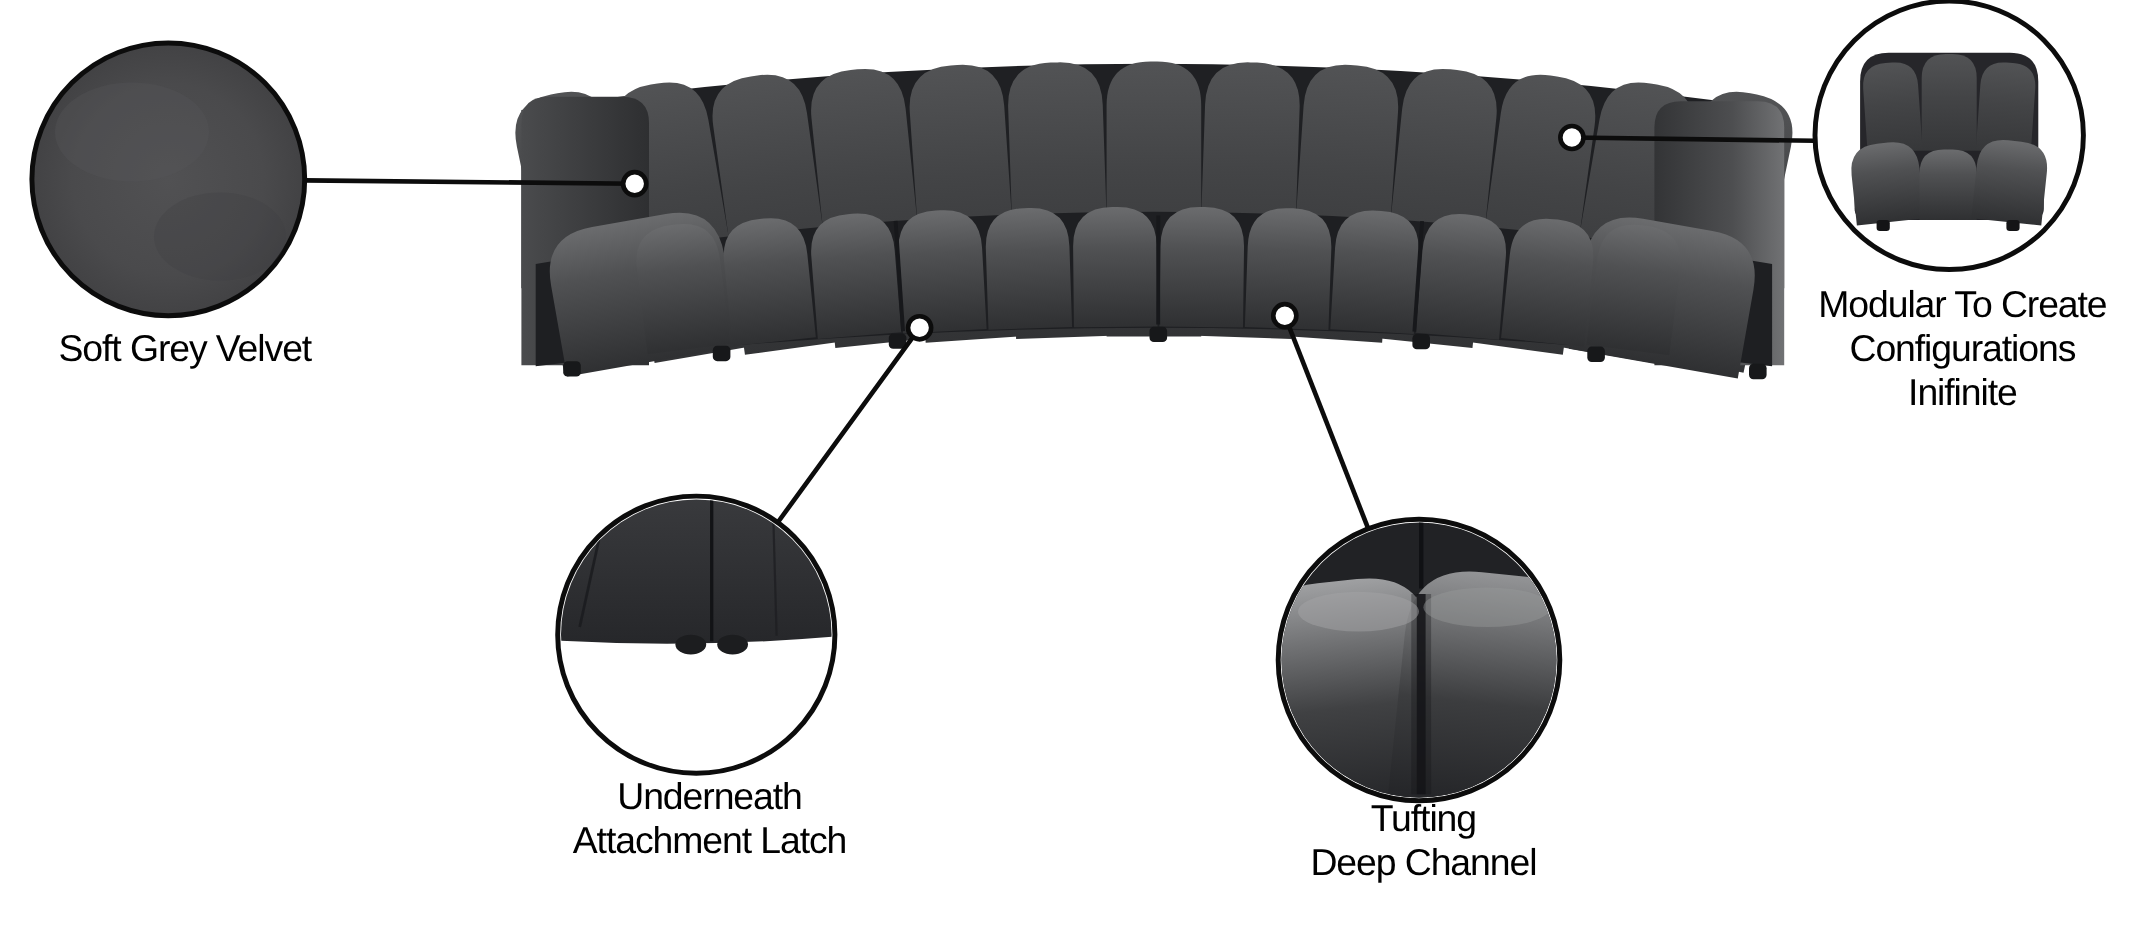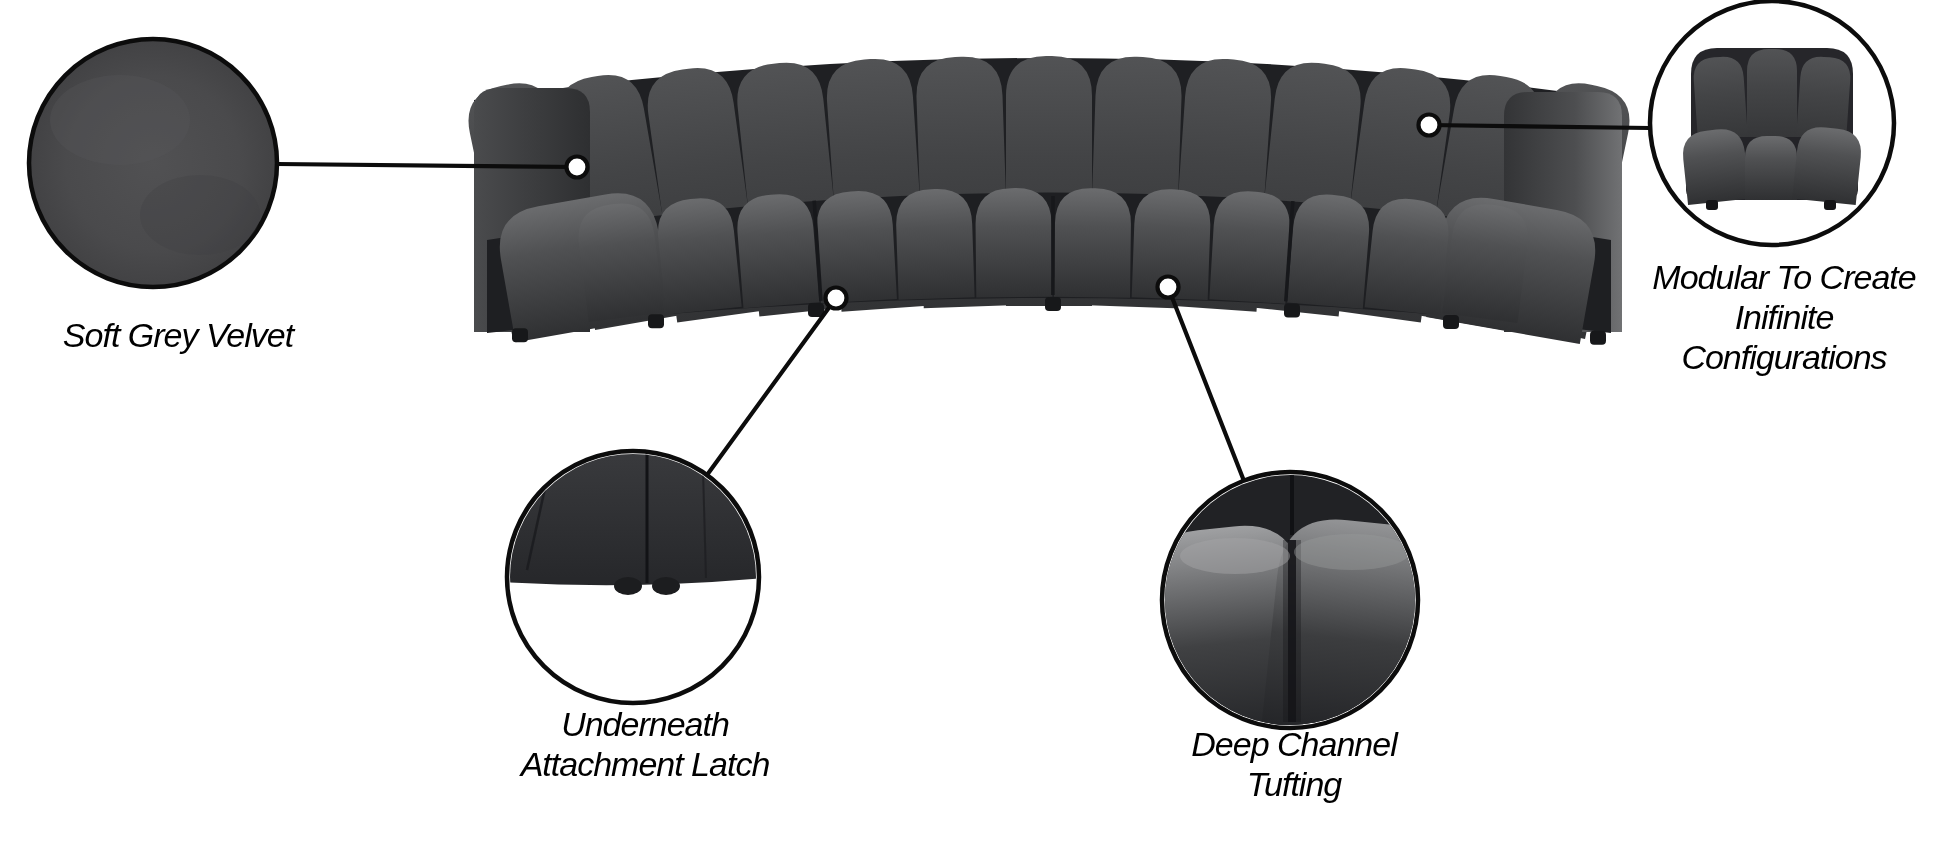--- a/index.html
+++ b/index.html
@@ -1,20 +1,20 @@
 <!DOCTYPE html>
 <html><head>
 <meta charset="utf-8">
 <style>
   html,body{margin:0;padding:0;background:#ffffff;}
   .canvas{position:relative;width:1946px;height:843px;background:#ffffff;overflow:hidden;
           font-family:"Liberation Sans", sans-serif;}
   .canvas svg{position:absolute;left:0;top:0;}
   .callout-label{position:absolute;transform:translateX(-50%);text-align:center;
-armed    color:#191a1b;font-size:34px;line-height:40px;letter-spacing:-1px;white-space:nowrap;font-style:italic;}
+armed    color:#191a1b;font-size:34px;line-height:40px;letter-spacing:-1px;white-space:nowrap;}
 </style>
 </head>
 <body>
 
 <div class="canvas">
 
   <svg id="scene" width="1946" height="843" viewBox="0 0 1946 843">
       <defs>
         <linearGradient id="gBack" x1="0" y1="0" x2="0" y2="1">
           <stop offset="0%" stop-color="#525355"></stop>
@@ -169,33 +169,33 @@
         <circle cx="1290" cy="600" r="128" fill="none" stroke="#0c0c0c" stroke-width="4.5"></circle>
       </g>
       <g>
         <circle cx="577" cy="167" r="10.5" fill="#ffffff" stroke="#0c0c0c" stroke-width="4.2"></circle>
         <circle cx="836" cy="298" r="10.5" fill="#ffffff" stroke="#0c0c0c" stroke-width="4.2"></circle>
         <circle cx="1168" cy="287" r="10.5" fill="#ffffff" stroke="#0c0c0c" stroke-width="4.2"></circle>
         <circle cx="1429" cy="125" r="10.5" fill="#ffffff" stroke="#0c0c0c" stroke-width="4.2"></circle>
       </g>
     </svg>
 
-  <div class="callout-label" style="left:178px;top:297px;margin-top:18px;">
+  <div class="callout-label" style="left:168px;top:297px;">
     <div>Soft Grey Velvet</div>
   </div>
 
   <div class="callout-label" style="left:1784px;top:257px;">
     <div>Modular To Create</div>
+    <div>Configurations</div>
     <div>Inifinite</div>
-    <div>Configurations</div>
   </div>
 
   <div class="callout-label" style="left:645px;top:704px;">
     <div>Underneath</div>
     <div>Attachment Latch</div>
   </div>
 
   <div class="callout-label" style="left:1294px;top:724px;">
+    <div>Tufting</div>
     <div>Deep Channel</div>
-    <div>Tufting</div>
   </div>
 
 </div>
 
 </body></html>

